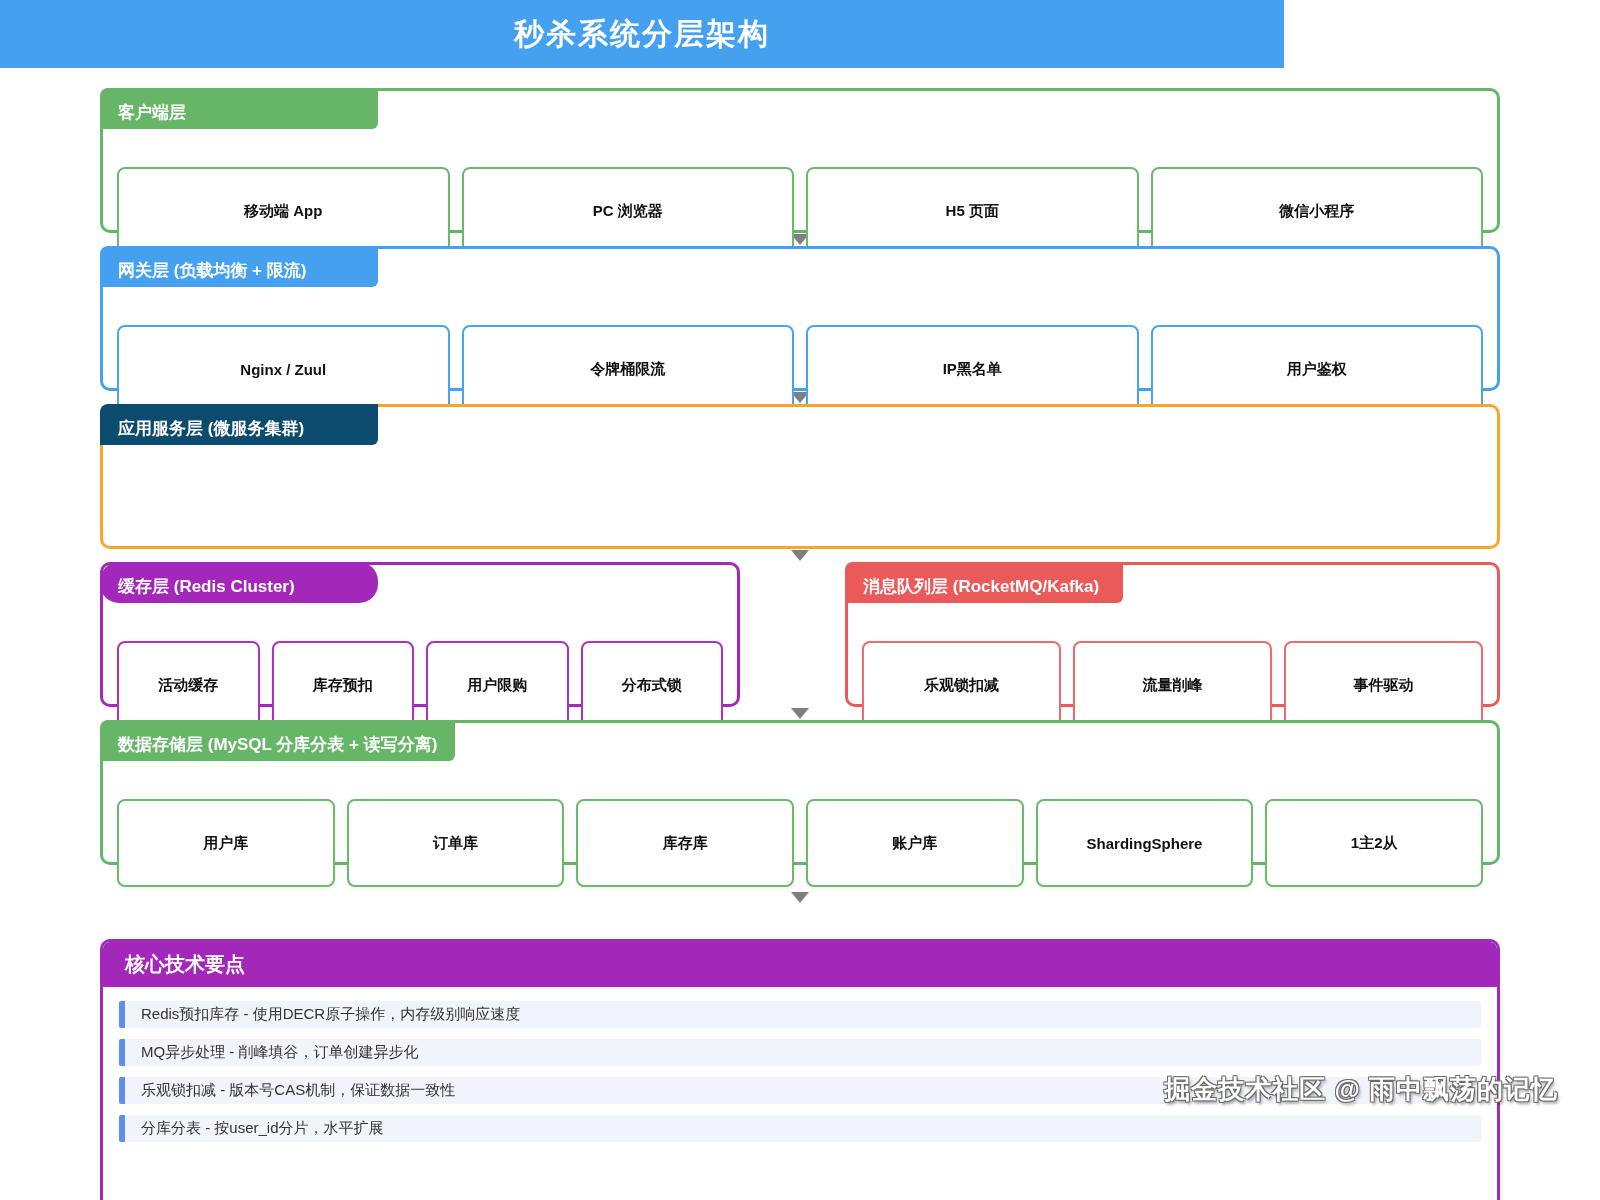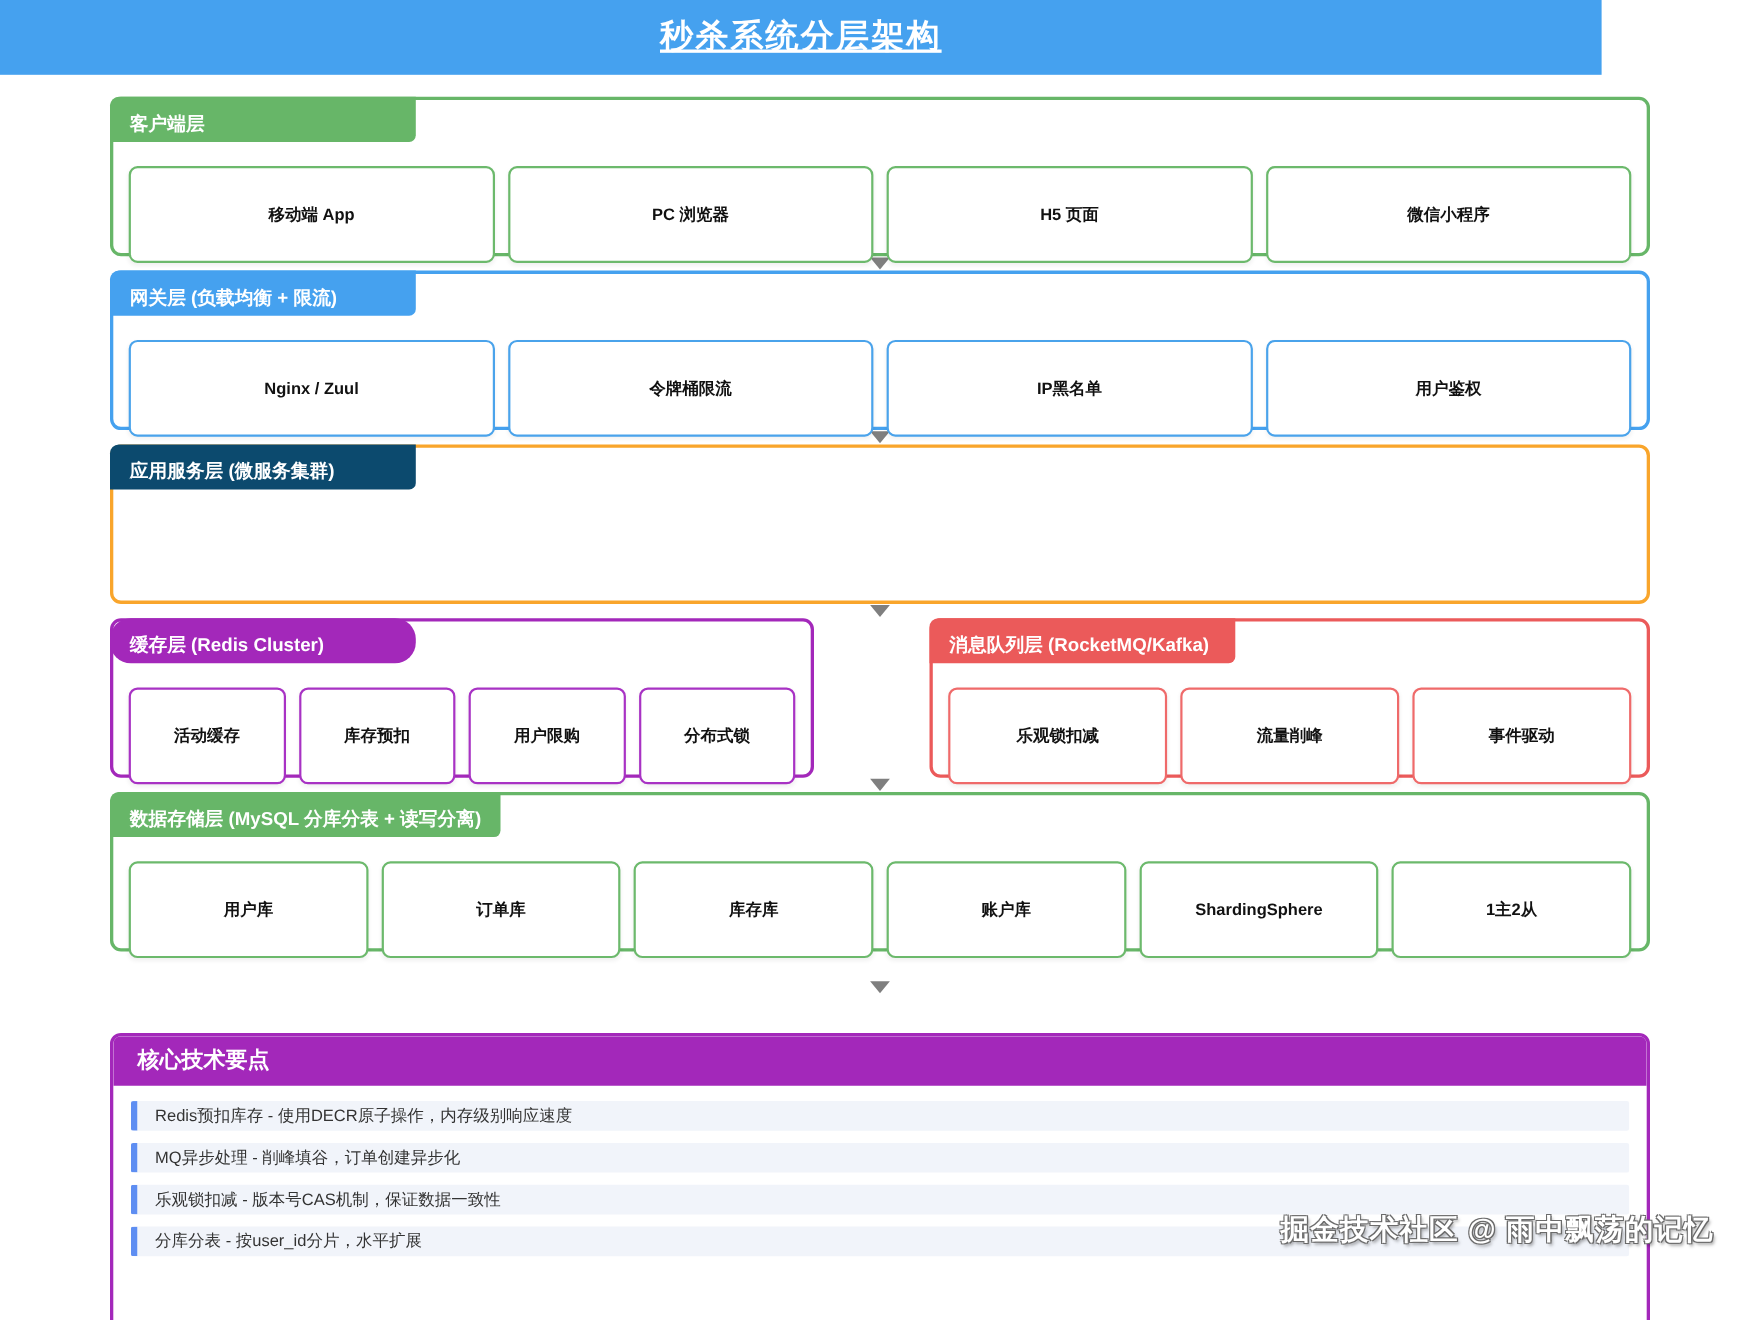--- a/index.html
+++ b/index.html
@@ -2,38 +2,38 @@
 <html><head>
 <meta charset="utf-8">
 <style>
   * { margin: 0; padding: 0; box-sizing: border-box; }
   html, body { background: #fff; }
   body {
     font-family: "Liberation Sans", "DejaVu Sans", sans-serif;
     width: 1600px; height: 1200px; overflow: hidden; position: relative;
   }
   .titlebar {
-    width: 1456px; height: 68px; background: #45a1ef;
+    width: 1284px; height: 68px; background: #45a1ef;
     color: #fff; font-size: 30px; font-weight: bold;
-    text-align: center; line-height: 68px; letter-spacing: 2px; text-decoration: underline;
+    text-align: center; line-height: 68px; letter-spacing: 2px;
   }
   .content { width: 1400px; margin: 20px auto 0 auto; }
 
   
   .layer {
     position: relative; height: 145px; border-radius: 10px;
     background: #fff; border: 3px solid #ccc;
   }
   .layer .tab {
     position: absolute; top: -3px; left: -3px; height: 41px; line-height: 41px;
     min-width: 278px; padding: 4px 18px; color: #fff; font-size: 17px; font-weight: bold;
     border-radius: 8px 0 6px 0; white-space: nowrap;
   }
   .layer .boxes {
-    margin-top: 45px; padding: 15px 14px; display: flex; gap: 12px;
+    margin-top: 61px; padding: 15px 14px; display: flex; gap: 12px;
   }
   .layer .box {
     flex: 1; height: 88px; background: #fff; border-radius: 8px;
     display: flex; align-items: center; justify-content: center;
     font-size: 15px; font-weight: bold; color: #111;
     border: 2px solid #ccc; box-shadow: 0 2px 4px rgba(0,0,0,0.06);
   }
 
   
   .c-green  { border-color: #67b668; }
@@ -80,21 +80,21 @@
   .keypoints .kp-list { padding: 14px 16px; }
   .keypoints .kp-item {
     height: 27px; margin-bottom: 11px; background: #f1f4fa;
     border-left: 6px solid #5e8ef2; border-radius: 2px;
     display: flex; align-items: center; padding-left: 16px;
     font-size: 15px; color: #333;
   }
 
   
   .watermark {
-    position: absolute; top: 1100px; right: 42px;
+    position: absolute; top: 1072px; right: 42px;
     font-size: 26px; font-weight: bold; color: #fff; letter-spacing: 1px;
     text-shadow: -1px -1px 0 #6b6b6b, 1px -1px 0 #6b6b6b,
                  -1px 1px 0 #6b6b6b, 1px 1px 0 #6b6b6b, 2px 3px 3px rgba(0,0,0,.35);
     white-space: nowrap; z-index: 5;
   }
 </style>
 </head>
 <body>
 
 <div class="titlebar">秒杀系统分层架构</div>

